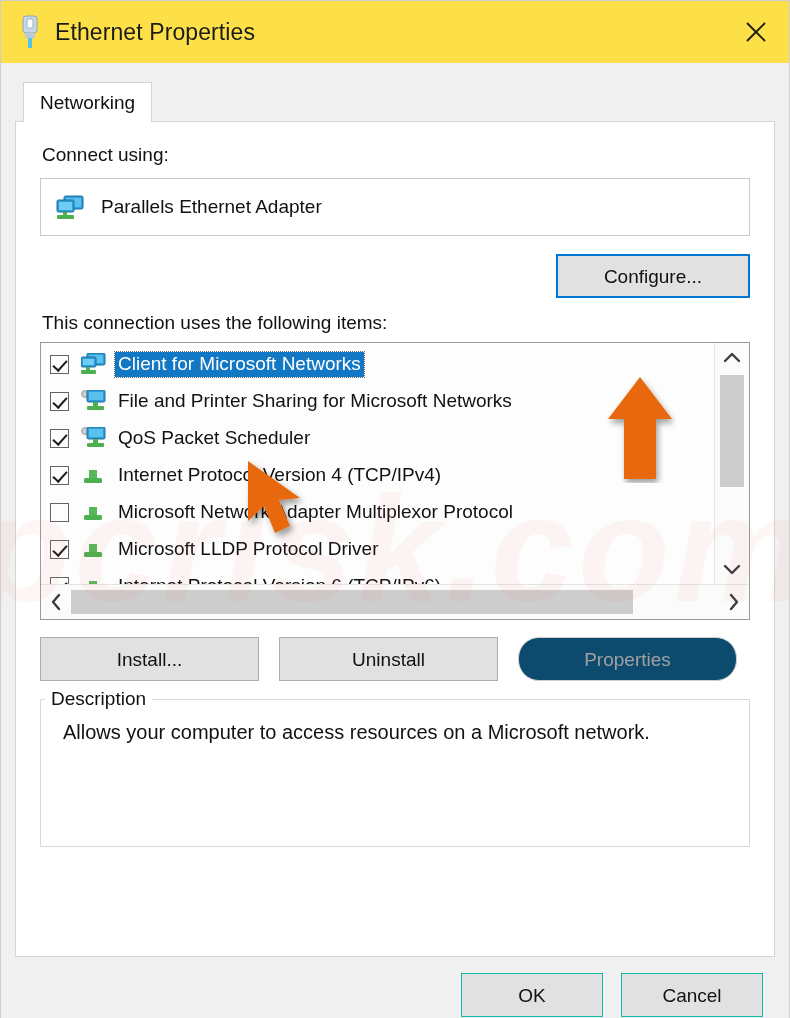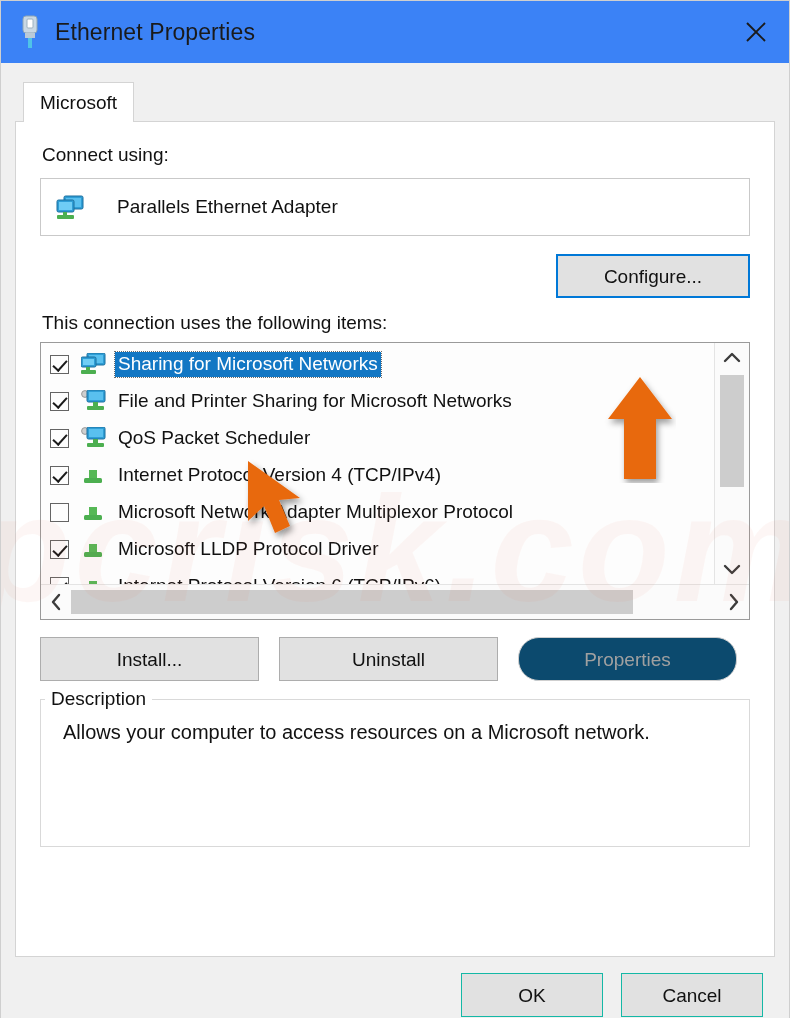--- a/index.html
+++ b/index.html
@@ -22,21 +22,21 @@
     background: #f0f0f0;
     border: 1px solid #cfcfcf;
     box-sizing: border-box;
     display: flex;
     flex-direction: column;
   }
 
   
   .titlebar {
     height: 62px;
-    background: #3b82f6;
+    background: #fde047;
     display: flex;
     align-items: center;
     flex: 0 0 auto;
     position: relative;
   }
   .title-icon {
     width: 26px;
     height: 34px;
     margin-left: 16px;
     margin-right: 12px;
@@ -114,21 +114,21 @@
     background: #ffffff;
     height: 58px;
     display: flex;
     align-items: center;
     padding-left: 14px;
     box-sizing: border-box;
   }
   .adapter-name {
     font-size: 19px;
     color: #111;
-    margin-left: 28px;
+    margin-left: 12px;
   }
 
   
   .configure-row {
     display: flex;
     justify-content: flex-end;
     margin-top: 18px;
   }
   .btn {
     font-family: "Liberation Sans", sans-serif;
@@ -382,21 +382,21 @@
       <svg width="26" height="26" viewBox="0 0 26 26">
         <line x1="4" y1="4" x2="22" y2="22" stroke="#1a1a1a" stroke-width="1.9"></line>
         <line x1="22" y1="4" x2="4" y2="22" stroke="#1a1a1a" stroke-width="1.9"></line>
       </svg>
     </div>
   </div>
 
   <div class="dialog-body">
 
     <div class="tabstrip">
-      <div class="tab">Microsoft</div>
+      <div class="tab">Networking</div>
     </div>
 
     <div class="tabpage">
 
       <div class="label-connect">Connect using:</div>
 
       <div class="adapter-box">
         <span class="row-icon">
           <svg width="30" height="26" viewBox="0 0 30 26">
             <rect x="9" y="1" width="19" height="13" rx="1.5" fill="#2f9ed6" stroke="#1b6f9e" stroke-width="1"></rect>
@@ -425,21 +425,21 @@
               <span class="row-icon">
                 <svg width="26" height="24" viewBox="0 0 26 24">
                   <rect x="6" y="0" width="18" height="12" rx="1.5" fill="#2f9ed6" stroke="#1b6f9e" stroke-width="1"></rect>
                   <rect x="8" y="2" width="14" height="8" fill="#59c0ef"></rect>
                   <rect x="0" y="4" width="15" height="10" rx="1.5" fill="#2f9ed6" stroke="#1b6f9e" stroke-width="1"></rect>
                   <rect x="2" y="6" width="11" height="6" fill="#6fcdf5"></rect>
                   <rect x="5" y="14" width="4" height="4" fill="#4caf50"></rect>
                   <rect x="0" y="17" width="15" height="4" rx="1" fill="#4caf50"></rect>
                 </svg>
               </span>
-              <span class="row-label">Sharing for Microsoft Networks</span>
+              <span class="row-label">Client for Microsoft Networks</span>
             </div>
 
             <div class="list-row">
               <span class="cb checked"></span>
               <span class="row-icon">
                 <svg width="26" height="24" viewBox="0 0 26 24">
                   <circle cx="4" cy="4" r="3.4" fill="#cfcfcf" stroke="#9a9a9a" stroke-width="1"></circle>
                   <rect x="6" y="0" width="18" height="12" rx="1.5" fill="#2f9ed6" stroke="#1b6f9e" stroke-width="1"></rect>
                   <rect x="8" y="2" width="14" height="8" fill="#59c0ef"></rect>
                   <rect x="12" y="12" width="5" height="4" fill="#4caf50"></rect>

